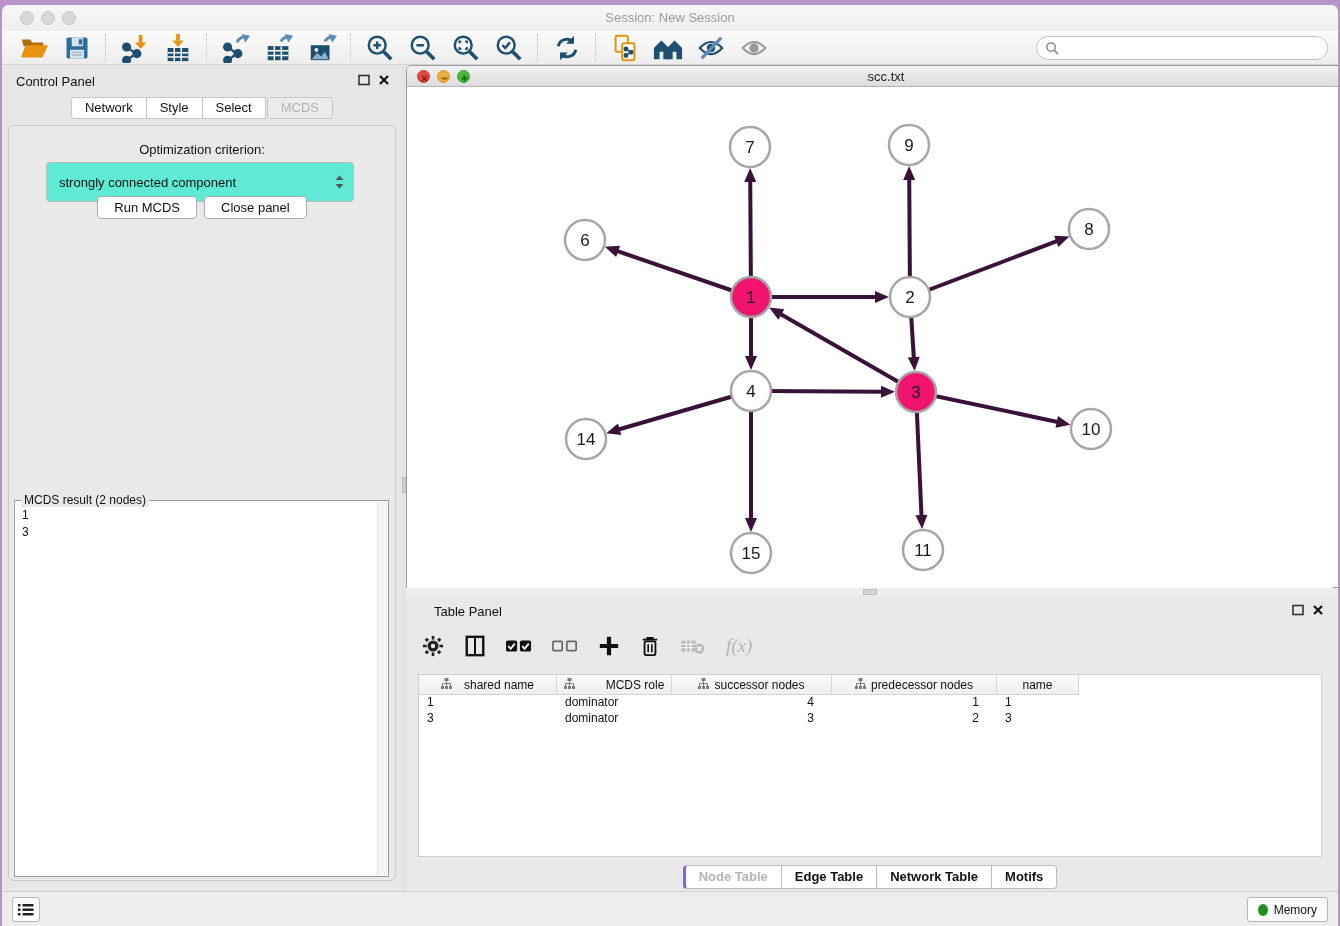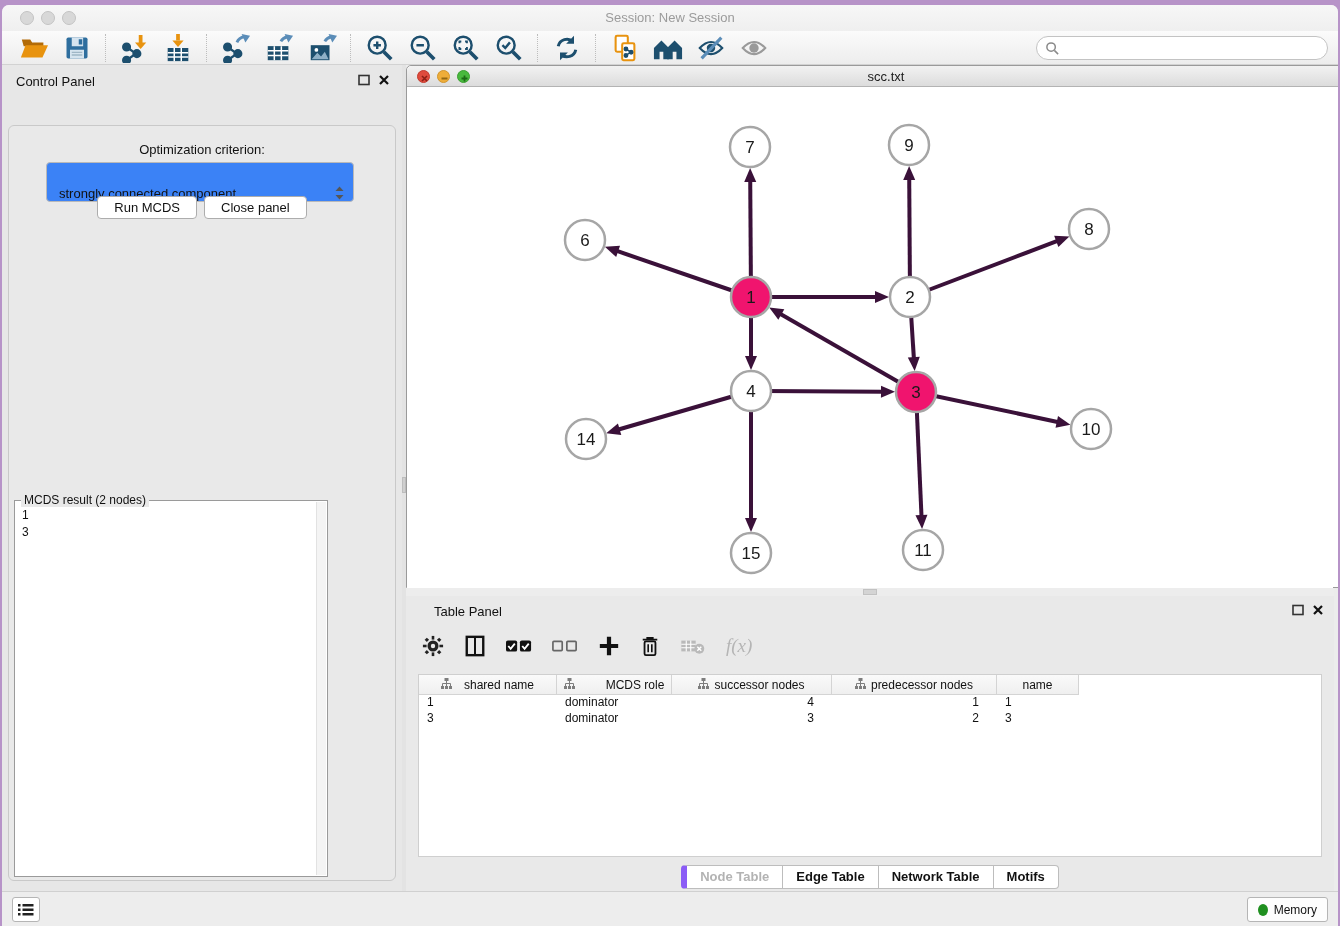--- a/index.html
+++ b/index.html
@@ -34,28 +34,28 @@
   .panel-head { position:absolute; left:14px; top:9px; font-size:13px; color:#111; }
   .panel-icons { position:absolute; right:12px; top:9px; display:flex; gap:8px; }
   .cp-tabs { position:absolute; left:0; top:32px; width:100%; display:flex; justify-content:center; }
   .cp-tab { background:#fff; border:1px solid #c6c6c6; border-left:none; padding:2px 13px 3px;
             font-size:13px; color:#111; }
   .cp-tab:first-child { border-left:1px solid #c6c6c6; border-radius:3px 0 0 3px; }
   .cp-tab.active { color:#b3b3b3; background:#ececec; border-radius:3px; border-left:1px solid #c6c6c6; margin-left:1px; }
   .cp-content { position:absolute; left:6px; top:60px; width:388px; height:756px;
                 background:#e9e9e9; border:1px solid #c9c9c9; border-radius:6px; }
   .opt-label { position:absolute; top:16px; width:100%; text-align:center; font-size:13px; color:#111; }
-  .combo { position:absolute; left:37px; top:36px; width:308px; height:40px; background:#3b82f6;
-           border:1px solid #b9b9b9; border-radius:4px; display:flex; align-items:flex-end;
+  .combo { position:absolute; left:37px; top:36px; width:308px; height:40px; background:#5eead4;
+           border:1px solid #b9b9b9; border-radius:4px; display:flex; align-items:center;
            padding:0 8px 0 12px; font-size:13px; color:#111; }
   .combo-chevrons { margin-left:auto; }
   .btn-row { position:absolute; left:0; top:70px; width:100%; display:flex; justify-content:center; gap:7px; }
   .push-btn { background:#fff; border:1px solid #adadad; border-radius:4px; height:23px;
               padding:0 16px; font-size:13px; color:#111; font-family:"Liberation Sans",sans-serif; }
-  .mcds-fieldset { position:absolute; left:5px; top:374px; width:314px; height:377px;
+  .mcds-fieldset { position:absolute; left:5px; top:374px; width:375px; height:377px;
                    border:1px solid #9a9a9a; background:#fff; }
   .mcds-legend { position:absolute; left:6px; top:-8px; background:#e9e9e9; padding:0 3px;
                  font-size:12px; color:#111; }
   .mcds-text { position:absolute; left:4px; top:6px; right:14px; bottom:4px; font-size:12px;
                color:#111; white-space:pre; line-height:17px; padding-left:3px; }
   .mcds-scroll { position:absolute; right:1px; top:1px; width:10px; height:373px; background:#f4f4f4;
                  border-left:1px solid #e2e2e2; }
 
   
   .div-v { position:absolute; left:400px; top:60px; width:4px; height:826px; background:#e3e3e3; }
@@ -84,21 +84,21 @@
   .tbl-header { display:flex; height:20px; }
   .tbl-header .hcell { background:linear-gradient(#fafafa,#efefef); border-right:1px solid #d4d4d4;
                        border-bottom:1px solid #d4d4d4; font-size:12px; color:#111;
                        display:flex; align-items:center; justify-content:center; gap:5px; }
   .tbl-row { display:flex; height:16px; font-size:12px; color:#111; }
   .tbl-row .cell { padding:0 8px; overflow:hidden; white-space:nowrap; }
   .cell.r { text-align:right; padding-right:18px; }
   .tbl-tabs { position:absolute; left:0; top:269px; width:100%; display:flex; justify-content:center; }
   .tbl-tab { background:#fff; border:1px solid #bdbdbd; border-left:none; padding:3px 13px 4px;
              font-size:13px; font-weight:bold; color:#111; }
-  .tbl-tab:first-child { border-left:6px solid #8b5cf6; border-radius:4px 0 0 4px; }
+  .tbl-tab:first-child { border-left:3px solid #8b5cf6; border-radius:4px 0 0 4px; }
   .tbl-tab:last-child { border-radius:0 4px 4px 0; }
   .tbl-tab.active { color:#b3b3b3; }
 
   
   .statusbar { position:absolute; left:0; top:886px; width:100%; height:35px; background:#ededed;
                border-top:1px solid #d0d0d0; }
   .status-left-btn { position:absolute; left:10px; top:5px; width:28px; height:25px; background:#fff;
                      border:1px solid #b5b5b5; border-radius:3px; display:flex; align-items:center; justify-content:center; }
   .memory-btn { position:absolute; right:10px; top:5px; height:25px; background:#fdfdfd;
                 border:1px solid #b5b5b5; border-radius:3px; display:flex; align-items:center;
@@ -272,20 +272,26 @@
   <div class="control-panel">
     <div class="panel-head">Control Panel</div>
     <div class="panel-icons">
       <svg width="12" height="12" viewBox="0 0 12 12">
           <rect x="1" y="1.5" width="10" height="9" fill="none" stroke="#333" stroke-width="1.6"></rect>
         </svg>
       <svg width="12" height="12" viewBox="0 0 12 12">
           <path d="M2 2l8 8M10 2l-8 8" stroke="#111" stroke-width="2.2"></path>
         </svg>
     </div>
+    <div class="cp-tabs" id="cp-tabs">
+        <div class="cp-tab">Network</div>
+        <div class="cp-tab">Style</div>
+        <div class="cp-tab">Select</div>
+        <div class="cp-tab active">MCDS</div>
+      </div>
 
     <div class="cp-content">
       <div class="opt-label">Optimization criterion:</div>
       <div class="combo">
         <span>strongly connected component</span>
         <svg class="combo-chevrons" width="11" height="16" viewBox="0 0 11 16">
             <path d="M1.5 6L5.5 1.5L9.5 6z" fill="#555"></path>
             <path d="M1.5 10l4 4.5 4-4.5z" fill="#555"></path>
           </svg>
       </div>

